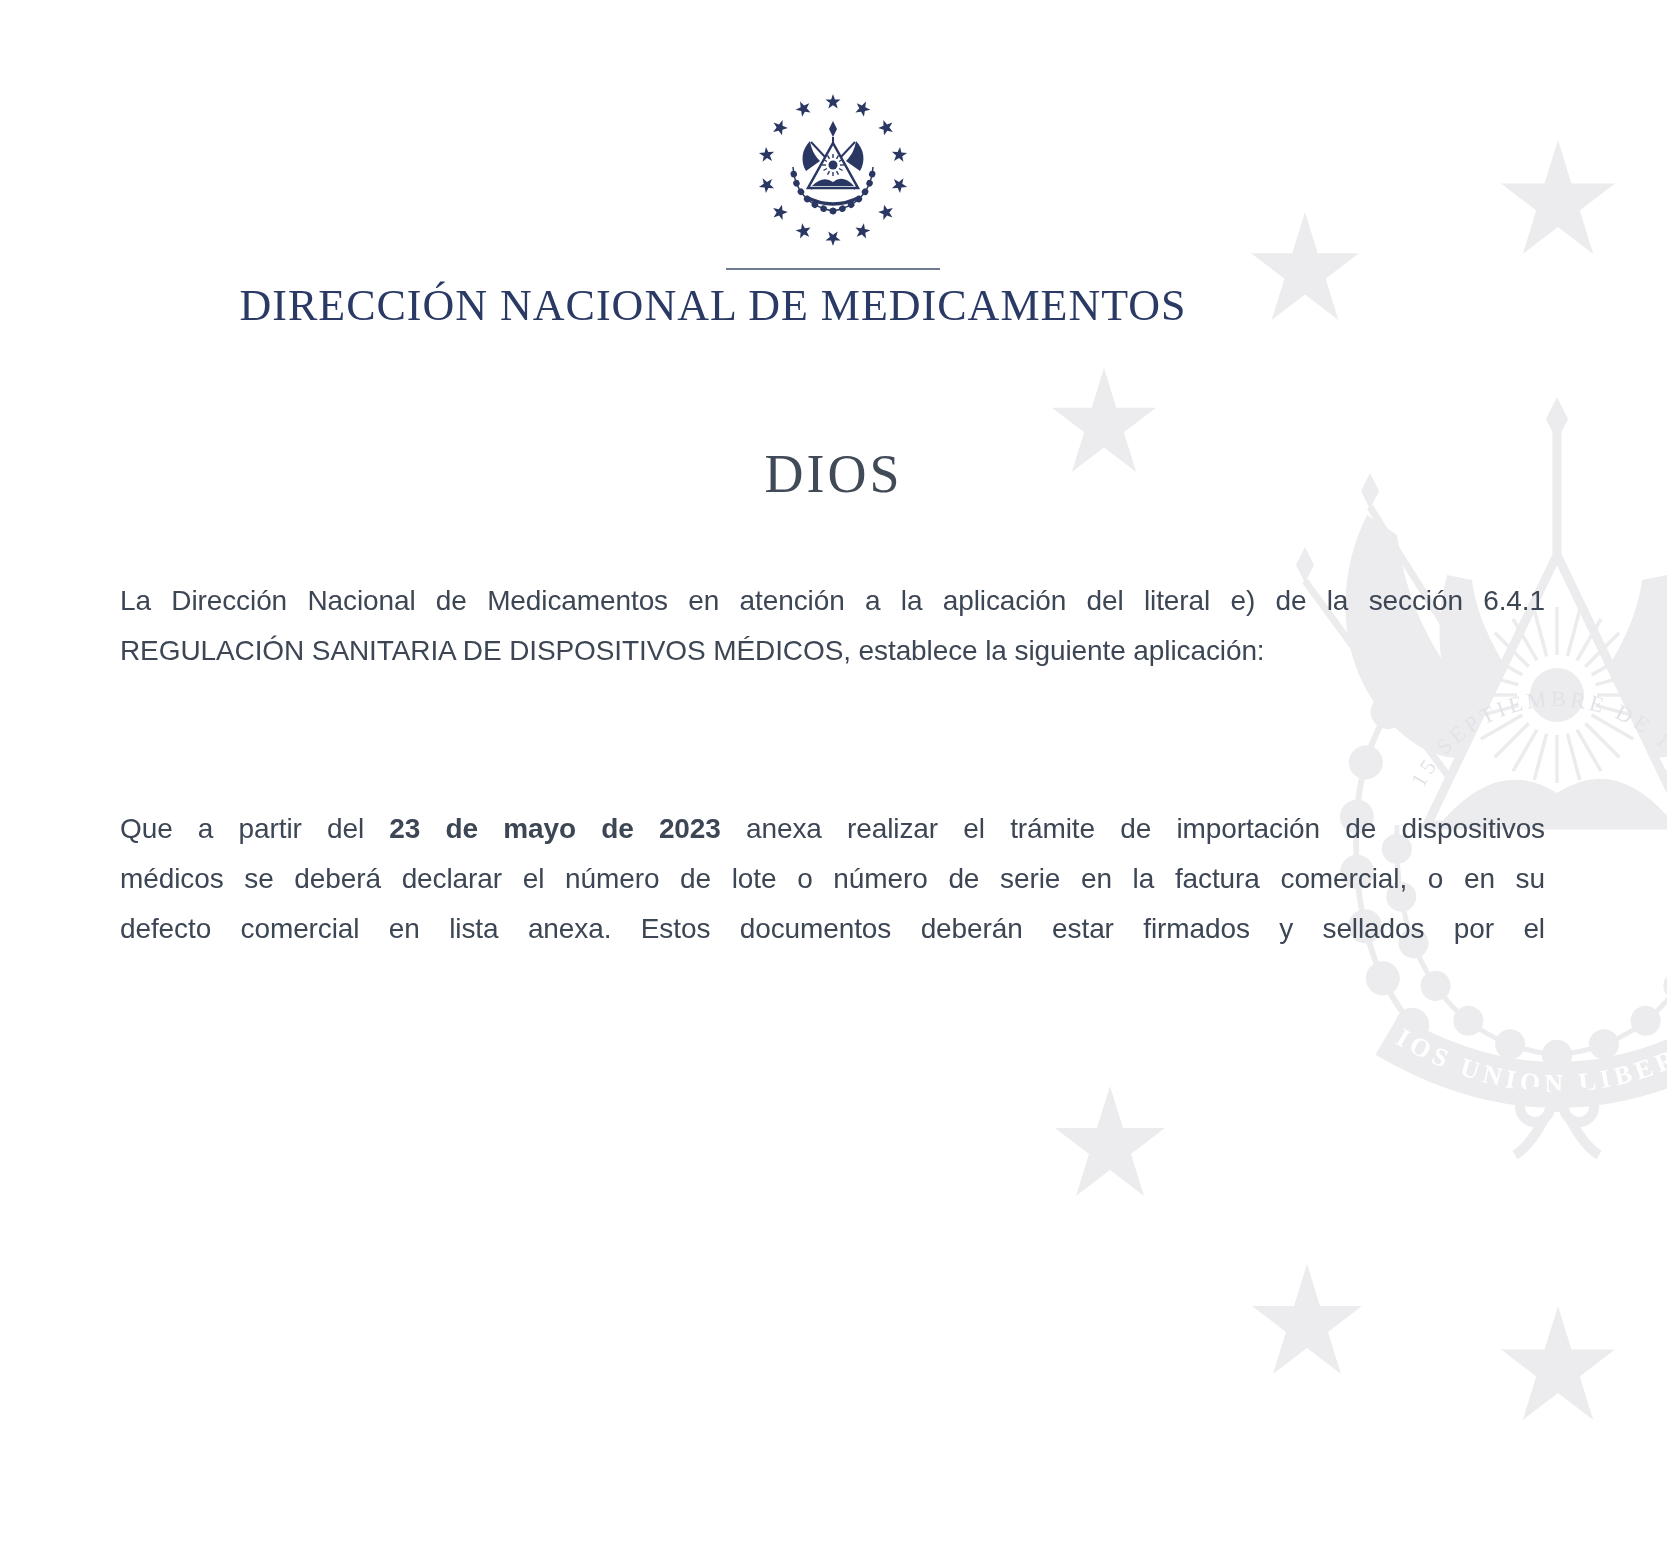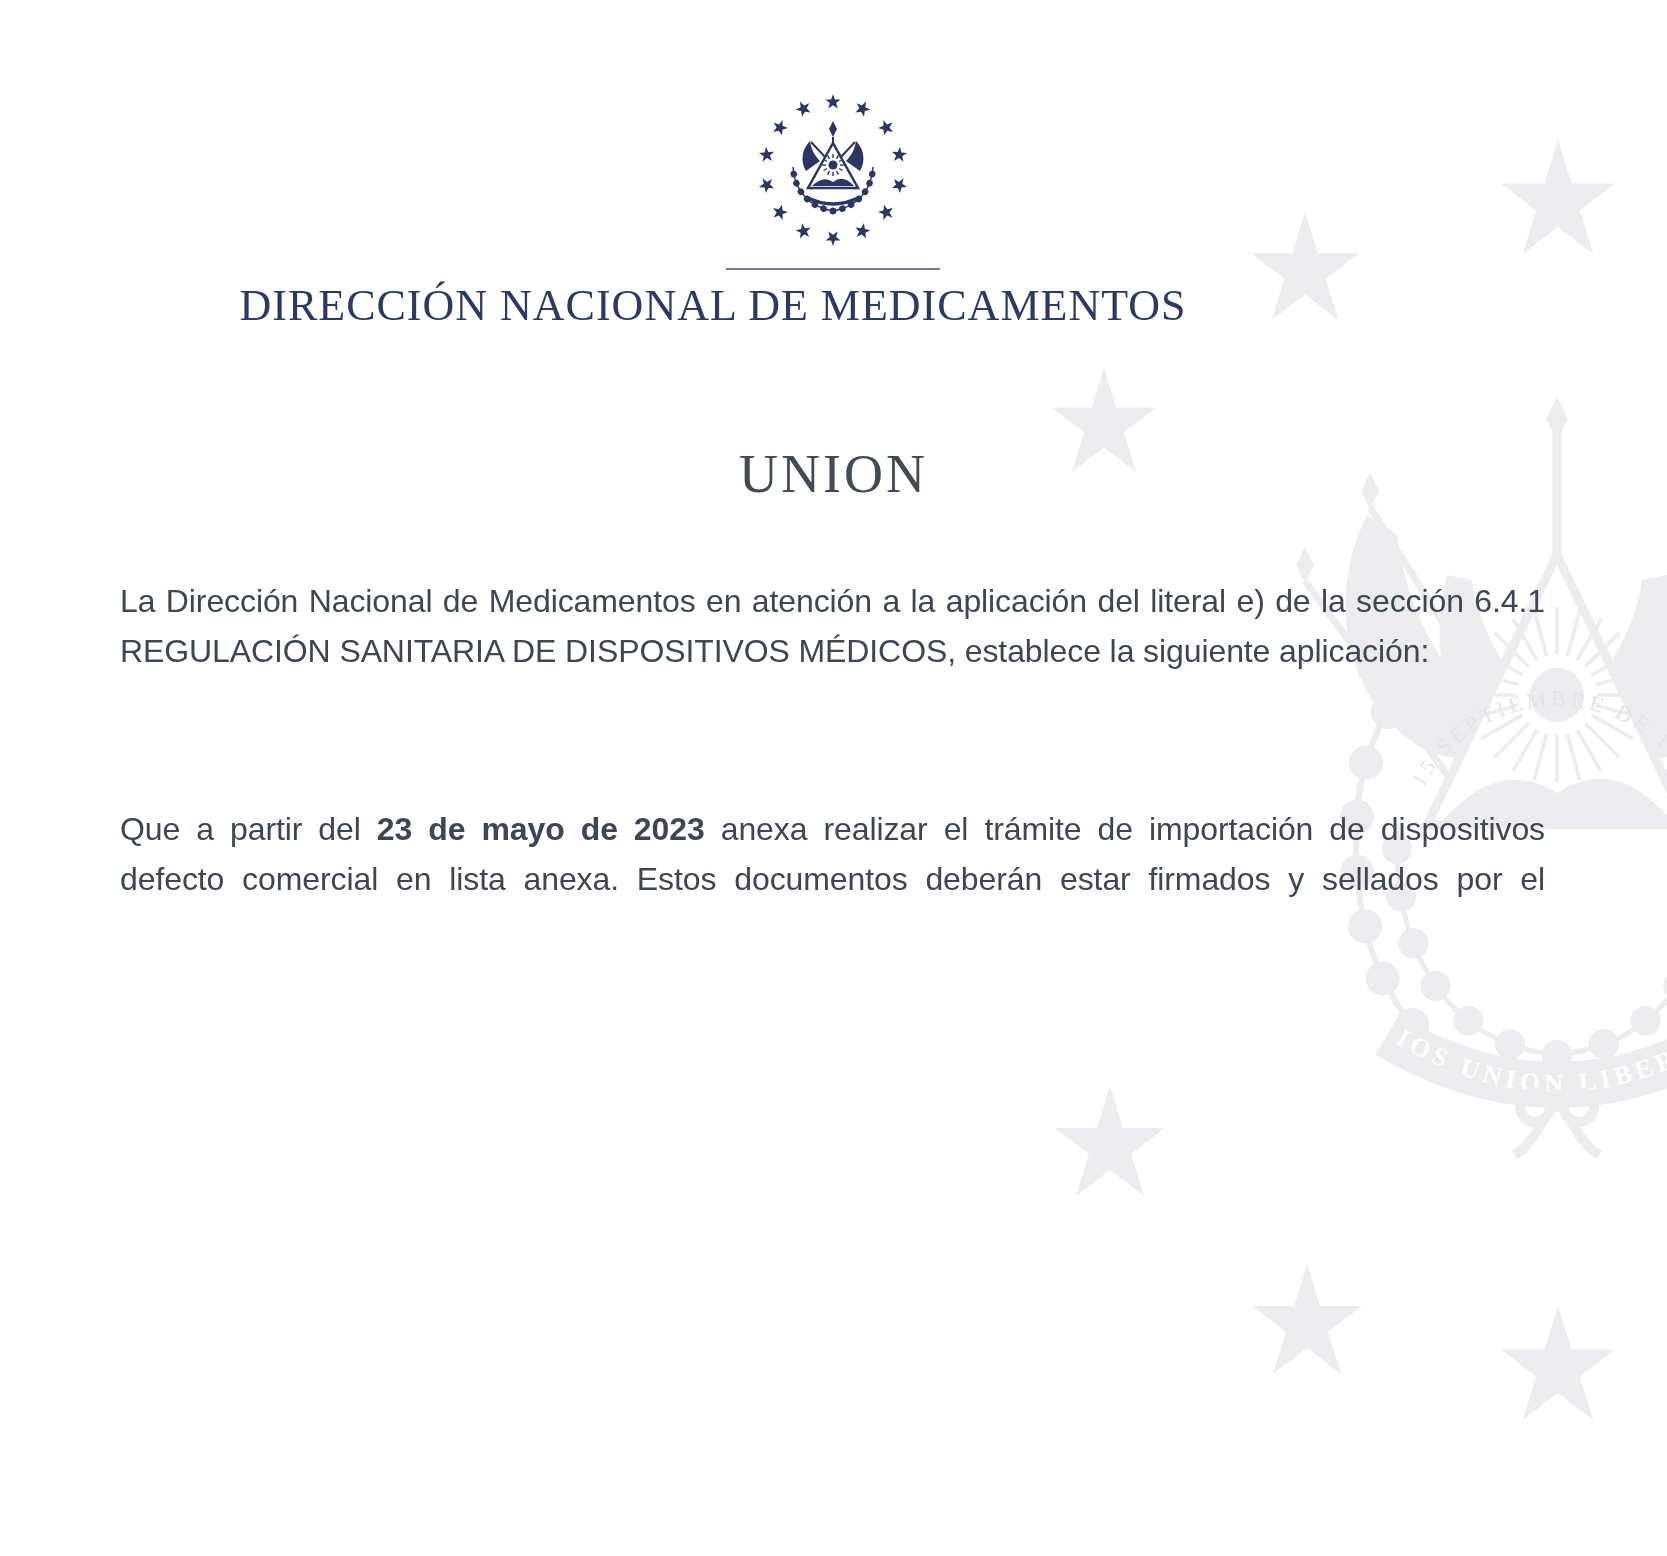--- a/index.html
+++ b/index.html
@@ -19,21 +19,21 @@
   .logo-divider{position:absolute;left:726px;top:268px;width:214px;height:2px;background:#707a93;}
   .org-title{position:absolute;left:0;top:280px;width:1426px;text-align:center;margin:0;
     font-family:"Liberation Serif","DejaVu Serif",serif;font-weight:400;
     font-size:44px;letter-spacing:1px;color:#2b3a64;}
 
   .aviso{position:absolute;left:0;top:443px;width:1667px;text-align:center;margin:0;
     font-family:"Liberation Serif","DejaVu Serif",serif;font-weight:400;
     font-size:54px;letter-spacing:3px;color:#414a57;}
 
   .bodytext{position:absolute;left:120px;width:1425px;color:#3d4654;
-    font-size:32px;line-height:50px;letter-spacing:-0.1px;}
+    font-size:28px;line-height:50px;letter-spacing:-0.1px;}
   .p1{top:576px;}
   .p2{top:804px;}
   .jline{text-align:justify;text-align-last:justify;}
   .lline{text-align:left;text-align-last:left;}
   .bold{font-weight:700;}
 
   .doc-date{position:absolute;left:120px;top:1236px;width:1425px;text-align:right;
     font-size:36px;color:#3d4654;}
 
   
@@ -194,27 +194,28 @@
 
       <path class="nv-fill" d="M64,101 Q75,90 85,97 Q95,89 106,101 Z"></path>
 
       <path class="nv-stroke" d="M58,112 Q85,126 112,112" stroke-width="3.5"></path>
     </svg>
 
     <div class="logo-divider"></div>
 
     <h1 class="org-title">DIRECCIÓN NACIONAL DE MEDICAMENTOS</h1>
 
-    <h2 class="aviso">UNION</h2>
+    <h2 class="aviso">DIOS</h2>
 
     <div class="bodytext p1">
       <div class="jline">La Dirección Nacional de Medicamentos en atención a la aplicación del literal e) de la sección 6.4.1</div>
       <div class="lline">REGULACIÓN SANITARIA DE DISPOSITIVOS MÉDICOS, establece la siguiente aplicación:</div>
     </div>
 
     <div class="bodytext p2">
       <div class="jline"><span>Que a partir del </span><span class="bold">23 de mayo de 2023</span><span> anexa realizar el trámite de importación de dispositivos</span></div>
+      <div class="jline">médicos se deberá declarar el número de lote o número de serie en la factura comercial, o en su</div>
       <div class="jline">defecto comercial en lista anexa. Estos documentos deberán estar firmados y sellados por el</div>
     </div>
 
 
   </div>
 </div>
 
 </body></html>

